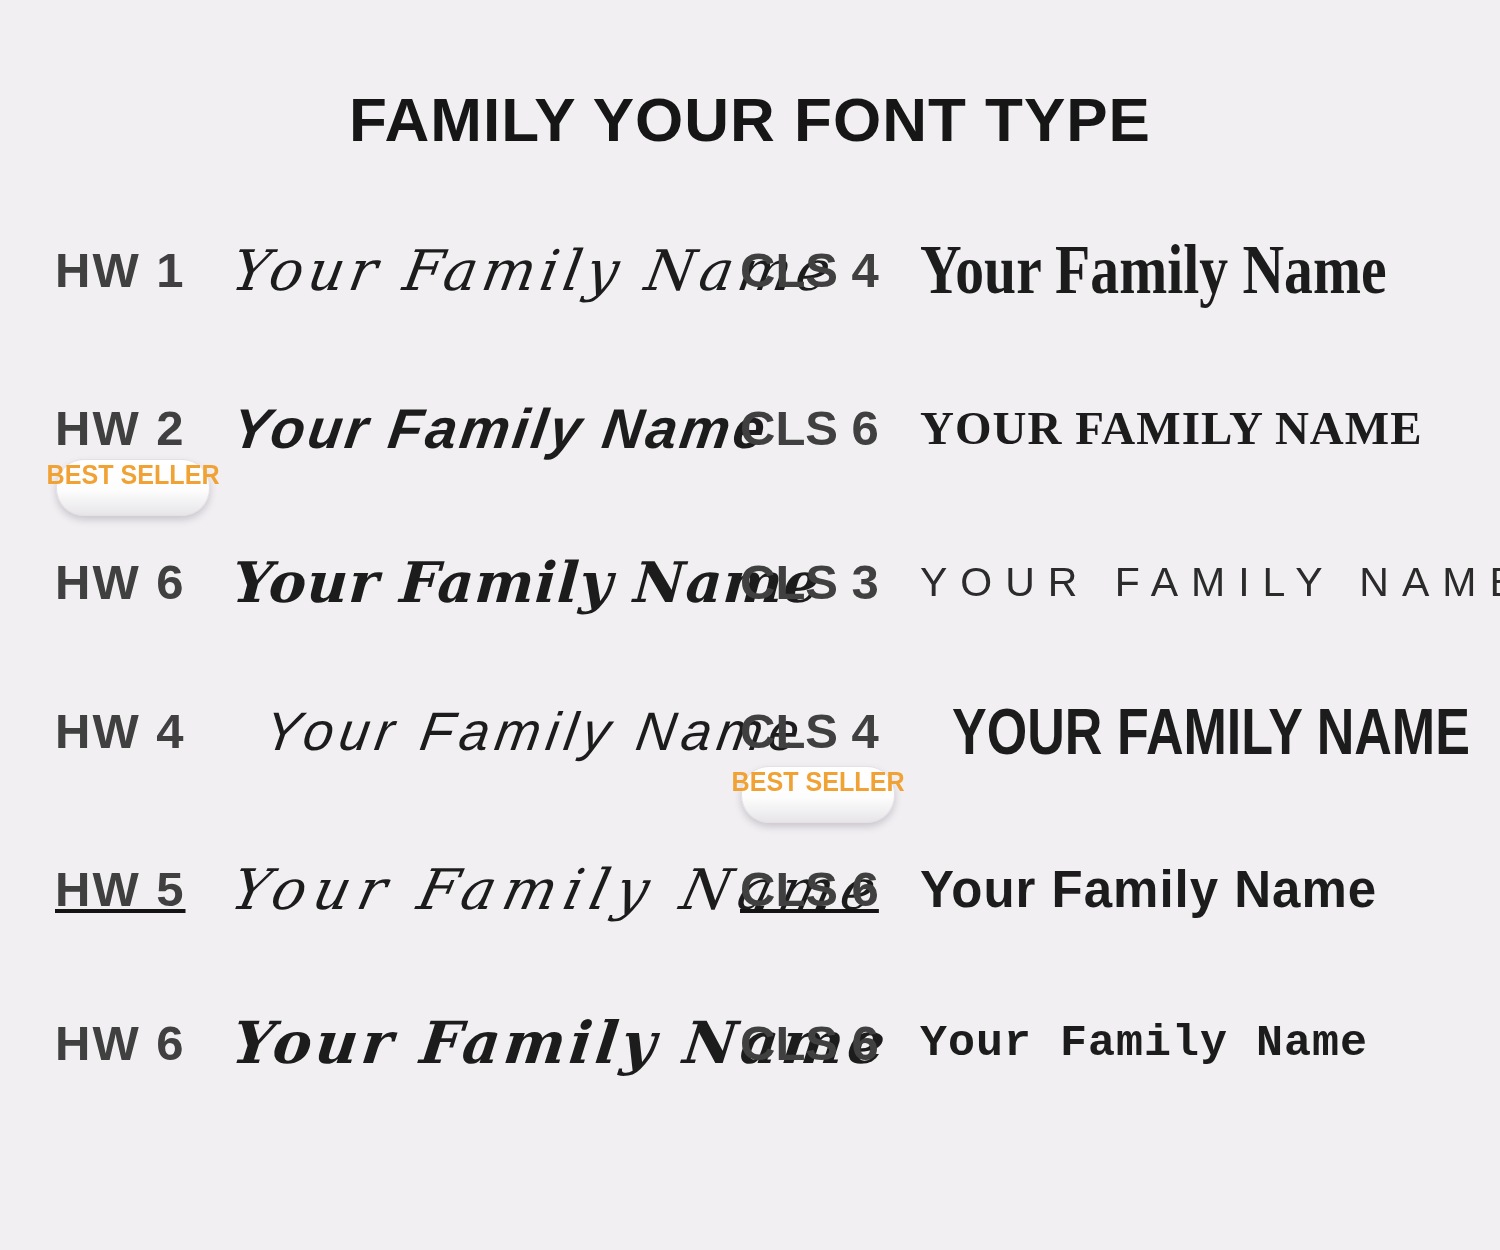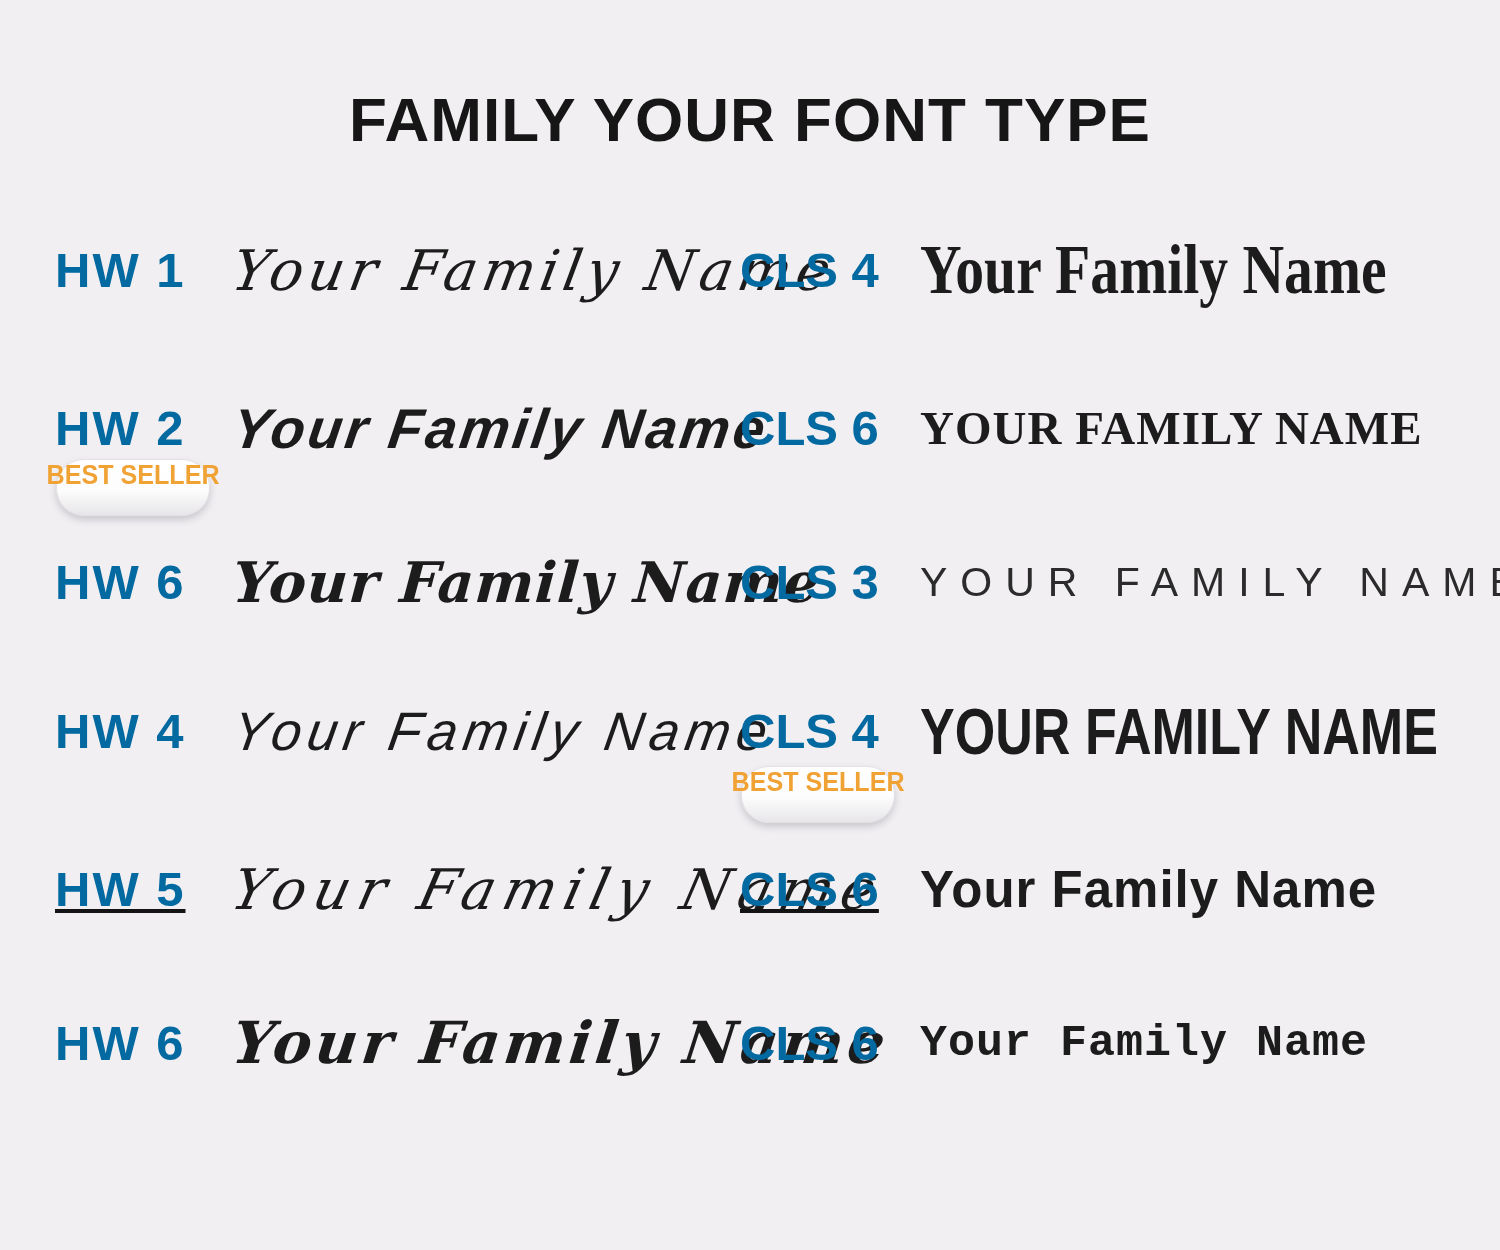--- a/index.html
+++ b/index.html
@@ -22,21 +22,21 @@
 
   .font-row {
     position:absolute; height:124px;
     display:flex; align-items:center;
   }
   .font-row.left  { left:55px;  width:650px; }
   .font-row.right { left:740px; width:710px; }
 
   .font-code {
     flex:0 0 178px;
-    font-size:49px; font-weight:bold; color:#0369a1;
+    font-size:49px; font-weight:bold; color:#404040;
     letter-spacing:2px;
     white-space:nowrap;
   }
   .font-row.right .font-code { flex:0 0 180px; letter-spacing:0; }
 
   .font-sample {
     flex:1; white-space:nowrap; color:#1c1c1c;
   }
   .font-row.left .font-sample { text-align:center; }
   .font-row.right .font-sample { text-align:left; }
@@ -71,21 +71,21 @@
     font-size:27px; font-weight:bold;
     letter-spacing:0px;
     transform:scaleX(0.93);
     white-space:nowrap;
   }
   #badge-hw2  { left:56px;  top:459px; }
   #badge-cls4 { left:741px; top:766px; }
 
   
   .r1 { top:208px; } .r2 { top:366px; } .r3 { top:520px; }
-  .r4 { top:669px; } .r5 { top:827px;text-decoration:underline; } .r6 { top:981px; }
+  .r4 { top:669px;gap:32px; } .r5 { top:827px;text-decoration:underline; } .r6 { top:981px; }
 </style>
 </head>
 <body style="background: rgb(241, 239, 242);">
 
 <div class="canvas">
 
   <div class="page-title">FAMILY YOUR FONT TYPE</div>
 
   <div class="font-row left r1">
     <div class="font-code">HW 1</div>

